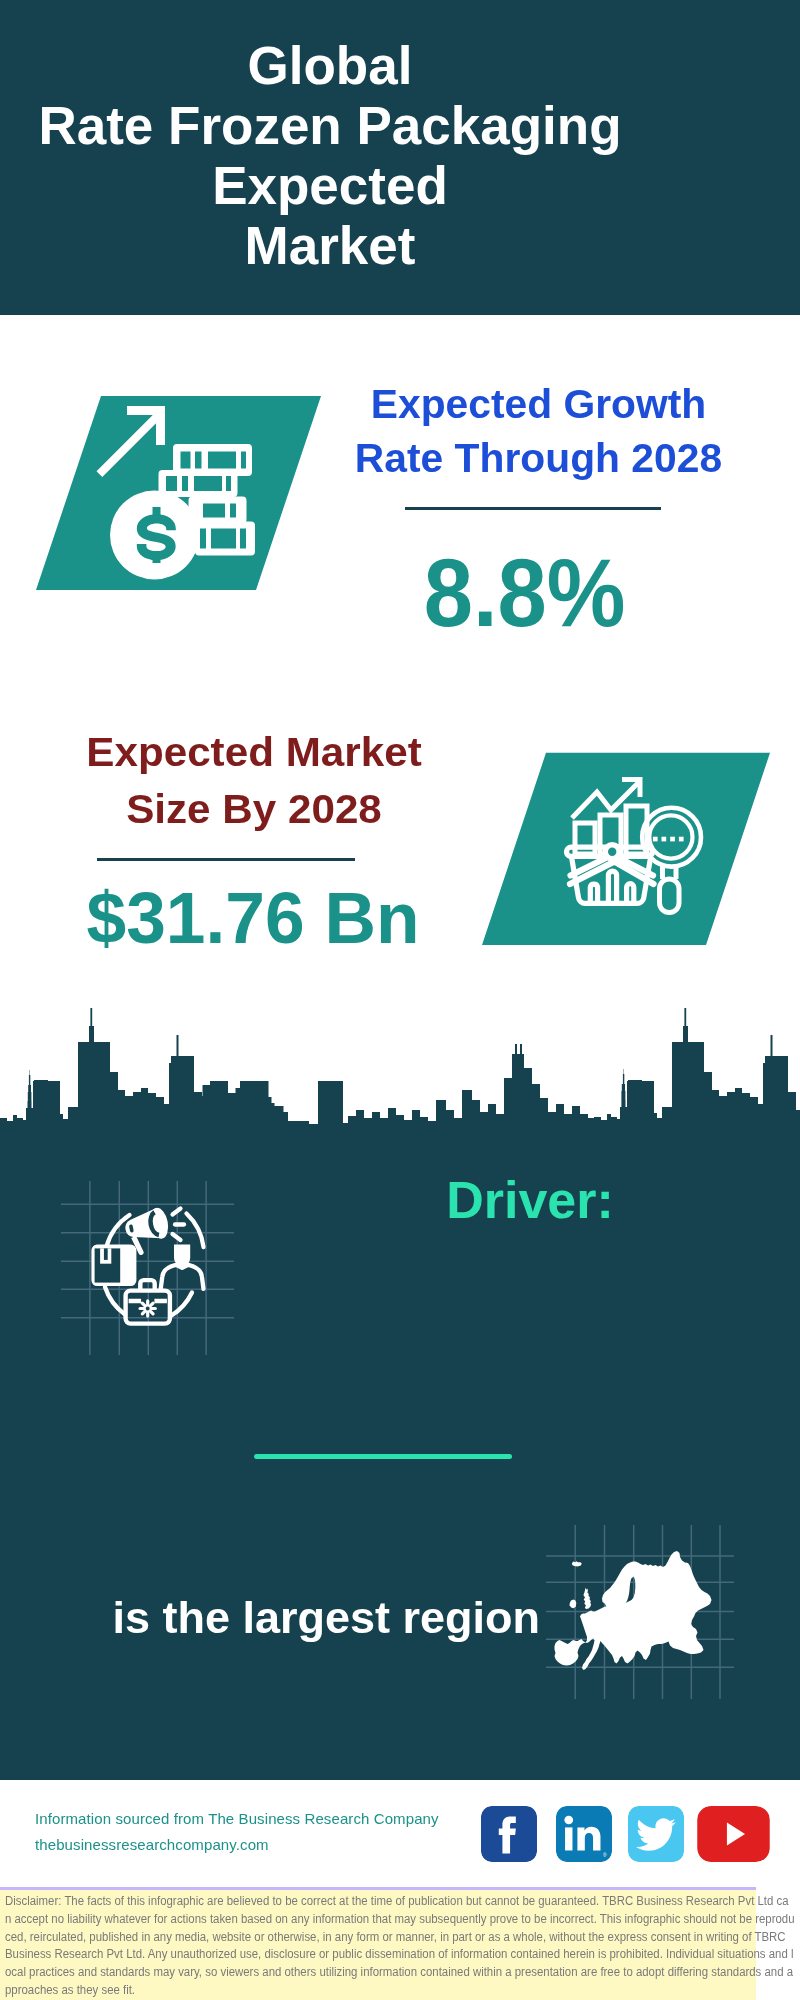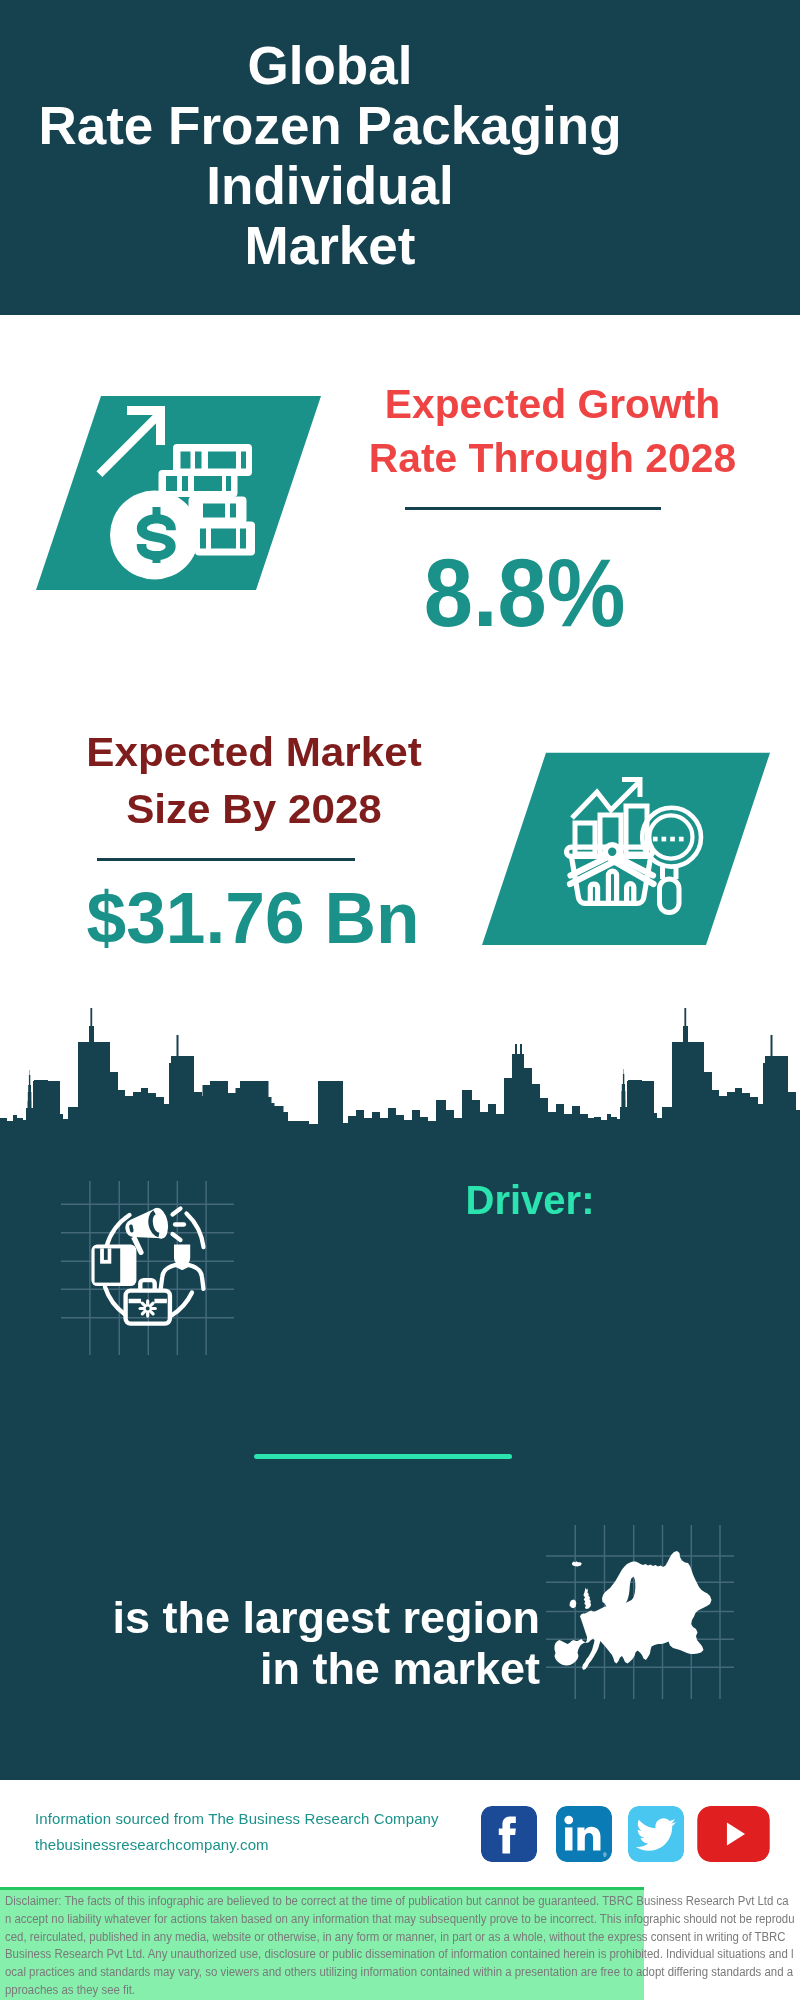--- a/index.html
+++ b/index.html
@@ -6,21 +6,21 @@
   html,body{width:800px;height:2000px}
   body{font-family:"Liberation Sans",sans-serif;background:#fff;}
   .page{position:relative;width:800px;height:2000px;overflow:hidden;background:#fff}
 
   .header{position:absolute;left:0;top:0;width:800px;height:315px;background:#16414f}
   .title{position:absolute;left:0;top:36px;width:660px;text-align:center;color:#fff;
          font-weight:700;font-size:53px;line-height:60px;white-space:nowrap}
 
   .icon-wrap{position:absolute}
   .s1-icon{left:20px;top:385px;width:320px;height:210px}
-  .s1-label{position:absolute;left:340px;top:377px;width:425px;text-align:center;color:#ef4444;
+  .s1-label{position:absolute;left:326px;top:377px;width:425px;text-align:center;color:#1d4ed8;
             font-weight:700;font-size:40px;line-height:54px;white-space:nowrap}
   .s1-label>div{transform:scaleX(1.02);transform-origin:center}
   .s1-rule{position:absolute;left:405px;top:507px;width:256px;height:3px;background:#16414f}
   .s1-value{position:absolute;left:312px;top:544px;width:425px;text-align:center;color:#1a9289;
             font-weight:700;font-size:97px;line-height:97px;white-space:nowrap;
             transform:scaleX(0.912);transform-origin:center}
 
   .s2-label{position:absolute;left:19px;top:724px;width:470px;text-align:center;color:#7f1d1d;
             font-weight:700;font-size:40px;line-height:57px;white-space:nowrap}
   .s2-label>div{transform:scaleX(1.055);transform-origin:center}
@@ -28,51 +28,51 @@
   .s2-value{position:absolute;left:38px;top:881px;width:430px;text-align:center;color:#1a9289;
             font-weight:700;font-size:73px;line-height:73px;white-space:nowrap;
             transform:scaleX(0.977);transform-origin:center}
   .s2-icon{left:480px;top:742px;width:290px;height:210px}
 
   .dark{position:absolute;left:0;top:1148px;width:800px;height:632px;background:#16414f}
   .skyline{position:absolute;left:0;top:1005px;width:800px;height:160px}
 
   .d-icon{left:55px;top:1170px;width:190px;height:190px}
   .d-title{position:absolute;left:290px;top:1180px;width:480px;text-align:center;color:#2ae3ae;
-           font-weight:700;font-size:40px;line-height:41px}
+           font-weight:700;font-size:52px;line-height:41px}
   .d-text{position:absolute;left:280px;top:1241px;width:500px;text-align:center;color:#fff;
           font-weight:700;font-size:35px;line-height:40px;white-space:nowrap}
   .d-text>div{transform:scaleX(0.888);transform-origin:center}
   .divider{position:absolute;left:254px;top:1454px;width:258px;height:5px;background:#2ae3ae;border-radius:2.5px}
 
   .r-title{position:absolute;left:60px;top:1537px;width:480px;text-align:center;color:#2ae3ae;
            font-weight:700;font-size:40px;line-height:41px}
   .r-text{position:absolute;left:50px;top:1592px;width:490px;text-align:right;color:#fff;
           font-weight:700;font-size:45px;line-height:51px}
   .r-map{left:545px;top:1520px;width:190px;height:180px}
 
   .src1{position:absolute;left:35px;top:1810px;color:#1a9289;font-size:15px;letter-spacing:.1px}
   .src2{position:absolute;left:35px;top:1836px;color:#1a9289;font-size:15px;letter-spacing:.1px}
   .social{position:absolute;top:1806px;width:56px;height:56px;border-radius:11px;overflow:hidden}
   .social.yt{width:73px;height:56px;border-radius:13px;top:1806px}
-  .disc-band{position:absolute;left:0;top:1887px;width:644px;height:113px;background:#86efac;border-top:3px solid #22c55e}
+  .disc-band{position:absolute;left:0;top:1887px;width:756px;height:113px;background:#fef9c3;border-top:3px solid #c4b5fd}
   .disclaimer{position:absolute;left:5px;top:3px;width:851px;color:#7a7a7a;font-size:12.3px;
               line-height:17.8px;text-align:left;word-break:break-all;
               transform:scaleX(0.928);transform-origin:left top}
 </style>
 </head>
 <body>
 
 <div class="page">
 
   <div class="header">
     <div class="title" id="title">
         <div>Global</div>
         <div>Rate Frozen Packaging</div>
-        <div>Individual</div>
+        <div>Expected</div>
         <div>Market</div>
       </div>
   </div>
 
   <div class="icon-wrap s1-icon"><svg viewBox="20 385 320 210" width="320" height="210" xmlns="http://www.w3.org/2000/svg">
   <polygon points="101,396 321,396 256,590 36,590" fill="#1a9289"></polygon>
   <g fill="#ffffff">
     <path d="M127,406 h38 v9 h-38 z"></path>
     <path d="M156,406 h9 v39 h-9 z"></path>
     <path d="M158.5,409.3 l5.8,5.8 l-62,62 l-5.8,-5.8 z"></path>
@@ -193,21 +193,20 @@
     <rect x="146.1" y="1299.3" width="3.2" height="18.4" rx="1.6" transform="rotate(90 147.7 1308.5)"></rect>
     <rect x="146.1" y="1299.3" width="3.2" height="18.4" rx="1.6" transform="rotate(135 147.7 1308.5)"></rect>
   </g>
   <circle cx="147.7" cy="1308.5" r="1.9" fill="#16414f"></circle>
 </svg></div>
   <div class="d-title">Driver:</div>
   <div class="divider"></div>
 
   <div class="r-text" id="rtext">
       <div>is the largest region</div>
-      <div>in the market</div>
     </div>
   <div class="icon-wrap r-map"><svg viewBox="545 1520 190 180" width="190" height="180" xmlns="http://www.w3.org/2000/svg">
   <g stroke="#44697a" stroke-width="1.5" fill="none">
     <path d="M575.2,1525 v174 M604.5,1525 v174 M633.7,1525 v174 M662.5,1525 v174 M691.3,1525 v174 M720,1525 v174"></path>
     <path d="M546,1556.1 h188 M546,1582.3 h188 M546,1611.6 h188 M546,1639.2 h188 M546,1667.2 h188"></path>
   </g>
   <g fill="#ffffff">
     <path d="M572.0,1563.0 l1.6,-1.5 l1.9,0.8 l1.0,-1.0 l1.4,1.0 l2.5,0.0 l1.4,1.3 l-1.0,1.8 l-3.1,1.0 l-3.4,-0.4 l-2.1,-1.1 z"></path>
     <path d="M569.8,1603.0 l1.2,-2.6 l2.3,-0.9 l2.1,1.0 l0.9,2.4 l-0.5,3.3 l-2.0,2.0 l-2.7,-0.6 l-1.5,-2.3 z"></path>
     <path d="M585.0,1590.0 l0.4,-2.5 l0.8,2.2 l1.0,-1.2 l0.7,1.6 l-0.4,2.7 l1.2,1.0 l-0.2,2.2 l1.4,1.0 l-0.3,2.5 l1.2,1.4 l-0.5,2.0 l0.8,1.3 l-0.6,2.3 l-1.9,2.0 l-2.6,0.6 l-1.1,-1.3 l1.0,-2.4 l-1.6,-1.9 l0.9,-2.1 l-1.5,-1.8 l1.3,-2.0 l-1.6,-2.7 l1.0,-2.3 z"></path>

